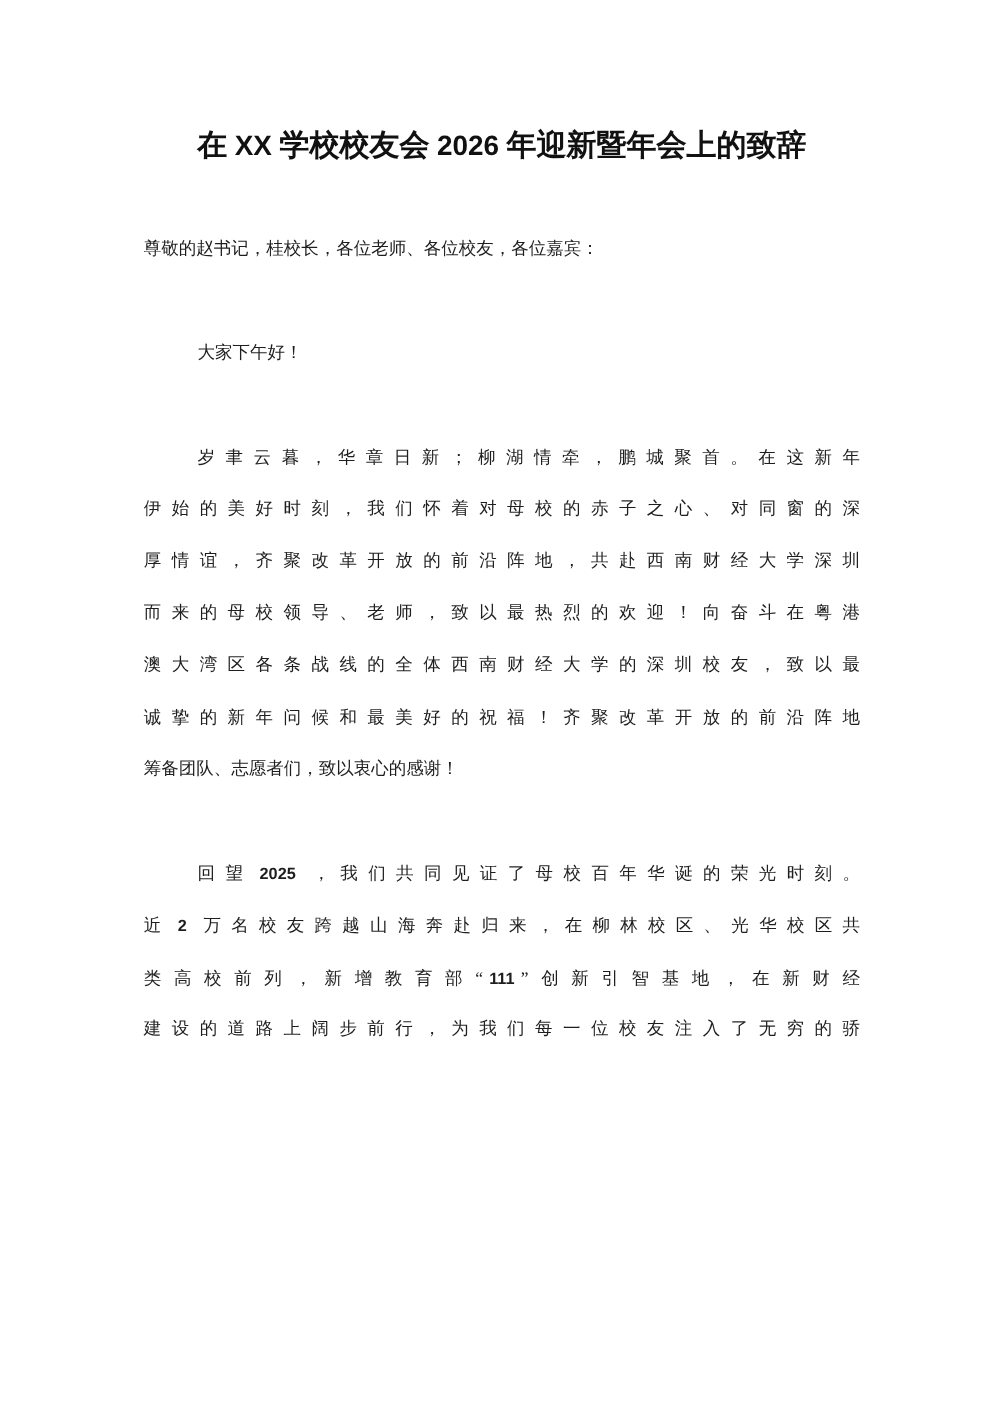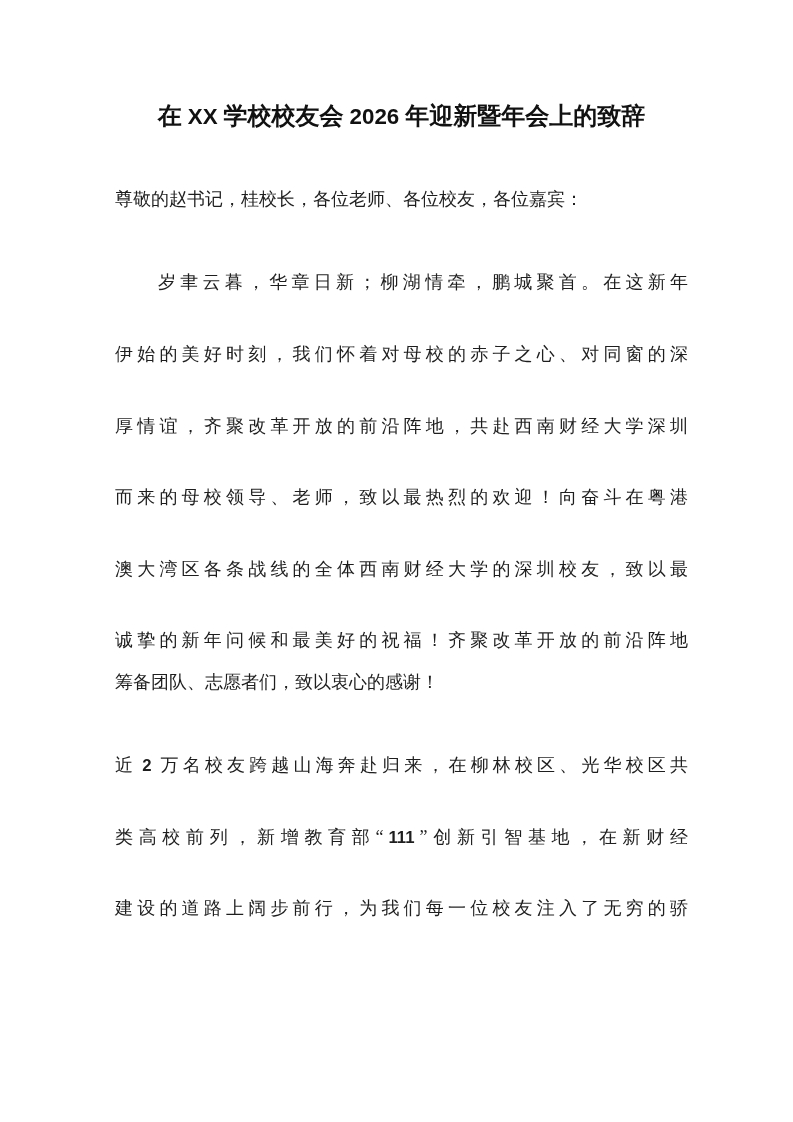--- a/index.html
+++ b/index.html
@@ -25,33 +25,32 @@
     text-align: center;
     height: 41.6px;
     line-height: 41.6px;
     margin-bottom: 41.6px;
     white-space: nowrap;
   }
   .paragraph {
     margin-bottom: 41.6px;
   }
   .line {
-    font-size: 18px;
+    font-size: 14px;
     height: 41.6px;
     line-height: 41.6px;
     white-space: nowrap;
   }
   .line.just {
     white-space: normal;
     text-align: justify;
     text-align-last: justify;
     text-justify: auto;
     text-justify: distribute;
     text-justify: inter-character;
-    margin-top: 30px;
   }
   .line.indent {
     padding-left: 43px;
   }
   .latin {
     font-family: "Liberation Sans", "DejaVu Sans", sans-serif;
     font-weight: 600;
     font-size: 0.93em;
     margin: 0 5px;
   }
@@ -63,27 +62,31 @@
 </head>
 <body>
 
 <div class="page">
   <div class="doc-title">在<span class="latin">XX</span>学校校友会<span class="latin">2026</span>年迎新暨年会上的致辞</div>
   <div id="doc-body">
       <div class="paragraph">
         <div class="line">尊敬的赵书记，桂校长，各位老师、各位校友，各位嘉宾：</div>
       </div>
       <div class="paragraph">
+        <div class="line indent">大家下午好！</div>
+      </div>
+      <div class="paragraph">
         <div class="line indent just">岁聿云暮，华章日新；柳湖情牵，鹏城聚首。在这新年</div>
         <div class="line just">伊始的美好时刻，我们怀着对母校的赤子之心、对同窗的深</div>
         <div class="line just">厚情谊，齐聚改革开放的前沿阵地，共赴西南财经大学深圳</div>
         <div class="line just">而来的母校领导、老师，致以最热烈的欢迎！向奋斗在粤港</div>
         <div class="line just">澳大湾区各条战线的全体西南财经大学的深圳校友，致以最</div>
         <div class="line just">诚挚的新年问候和最美好的祝福！齐聚改革开放的前沿阵地</div>
         <div class="line">筹备团队、志愿者们，致以衷心的感谢！</div>
       </div>
       <div class="paragraph">
+        <div class="line indent just">回望<span class="latin">2025</span>，我们共同见证了母校百年华诞的荣光时刻。</div>
         <div class="line just">近<span class="latin">2</span>万名校友跨越山海奔赴归来，在柳林校区、光华校区共</div>
         <div class="line just">类高校前列，新增教育部“<span class="latin">111</span>”创新引智基地，在新财经</div>
         <div class="line just">建设的道路上阔步前行，为我们每一位校友注入了无穷的骄</div>
       </div>
     </div>
 </div>
 
 </body></html>

